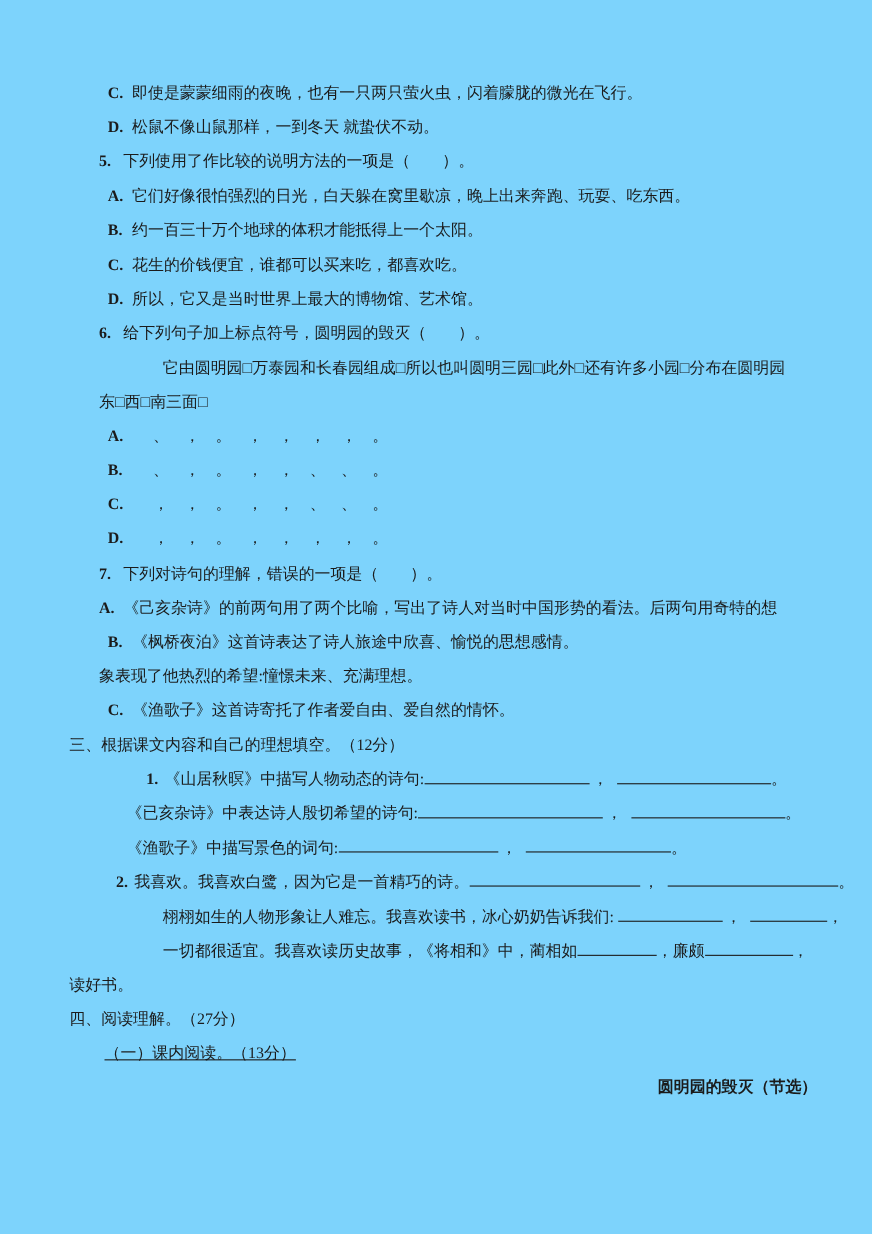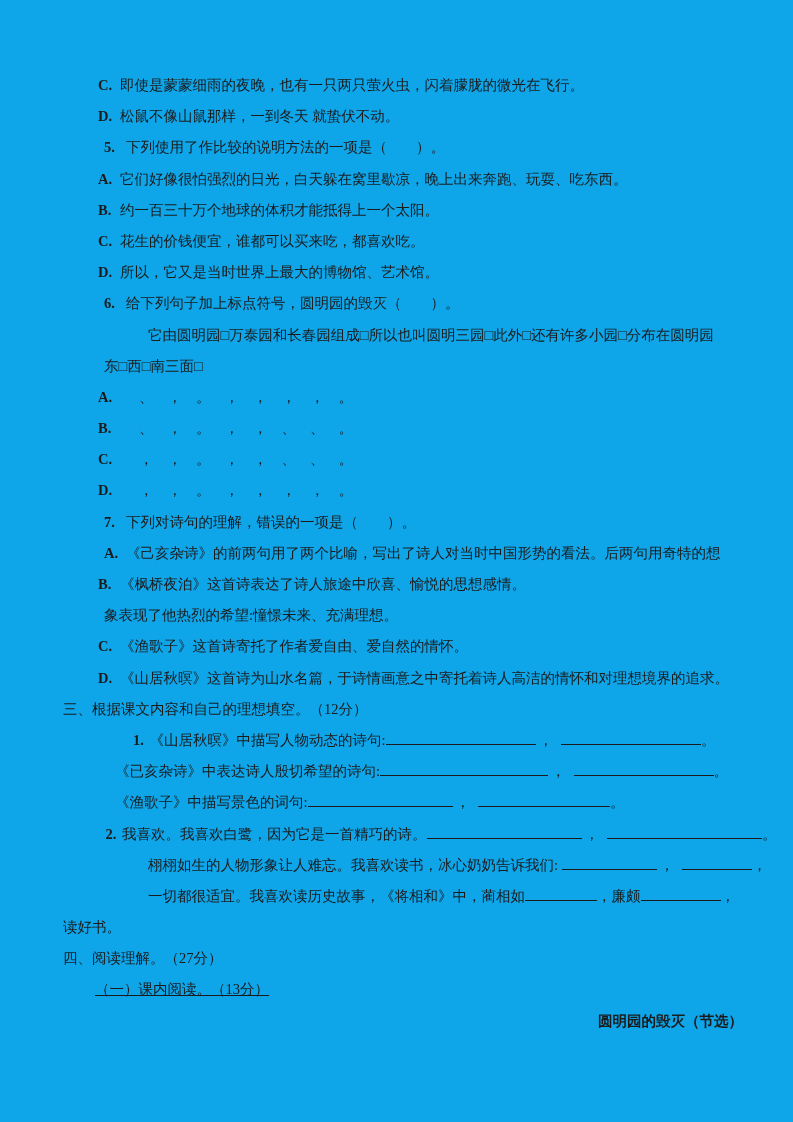--- a/index.html
+++ b/index.html
@@ -1,28 +1,28 @@
 <!DOCTYPE html>
 <html><head>
 <meta charset="utf-8">
 <style>
   html,body { margin:0; padding:0; background:#ffffff; }
   .page {
     position:relative;
     width:793px; height:1122px;
     box-sizing:border-box;
     padding:70px 50px 0 63px;
-    background:#0ea5e9;
+    background:#7dd3fc;
     color:#1b1b1b;
     font-family:"Liberation Serif","DejaVu Serif",serif;
     font-size:14.5px;
     overflow:hidden;
   }
   .ln { height:31.2px; line-height:31.2px; white-space:nowrap; }
-  .i-num  { margin-left:41px; }  
+  .i-num  { margin-left:27px; }  
   .i-opt  { margin-left:35px; }  
   .i-par  { margin-left:85px; }  
   .i-cont { margin-left:52px; }  
   .i-item { margin-left:37px;text-align:center; }  
   .i-sub  { margin-left:32px;text-decoration:underline; }  
   .lbl { display:inline-block; min-width:22px; font-weight:bold; }
   .marks { margin-left:12px; }
   .mark { display:inline-block; width:28.5px; text-align:center; }
   .blank { display:inline-block; border-bottom:1px solid #1b1b1b; height:13px; }
   .sep { padding:0 8px 0 3px; }
@@ -49,21 +49,20 @@
   <div class="ln i-opt"><span class="lbl">A.</span><span class="marks"><span class="mark">、</span><span class="mark">，</span><span class="mark">。</span><span class="mark">，</span><span class="mark">，</span><span class="mark">，</span><span class="mark">，</span><span class="mark">。</span></span></div>
   <div class="ln i-opt"><span class="lbl">B.</span><span class="marks"><span class="mark">、</span><span class="mark">，</span><span class="mark">。</span><span class="mark">，</span><span class="mark">，</span><span class="mark">、</span><span class="mark">、</span><span class="mark">。</span></span></div>
   <div class="ln i-opt"><span class="lbl">C.</span><span class="marks"><span class="mark">，</span><span class="mark">，</span><span class="mark">。</span><span class="mark">，</span><span class="mark">，</span><span class="mark">、</span><span class="mark">、</span><span class="mark">。</span></span></div>
   <div class="ln i-opt"><span class="lbl">D.</span><span class="marks"><span class="mark">，</span><span class="mark">，</span><span class="mark">。</span><span class="mark">，</span><span class="mark">，</span><span class="mark">，</span><span class="mark">，</span><span class="mark">。</span></span></div>
 
   <div class="ln i-num"><span class="lbl">7.</span><span>下列对诗句的理解，错误的一项是（　　）。</span></div>
   <div class="ln i-num"><span class="lbl">A.</span><span>《己亥杂诗》的前两句用了两个比喻，写出了诗人对当时中国形势的看法。后两句用奇特的想</span></div>
   <div class="ln i-opt"><span class="lbl">B.</span><span>《枫桥夜泊》这首诗表达了诗人旅途中欣喜、愉悦的思想感情。</span></div>
   <div class="ln i-num"><span>象表现了他热烈的希望:憧憬未来、充满理想。</span></div>
   <div class="ln i-opt"><span class="lbl">C.</span><span>《渔歌子》这首诗寄托了作者爱自由、爱自然的情怀。</span></div>
-  <div class="ln i-opt"><span class="lbl">D.</span><span>《山居秋暝》这首诗为山水名篇，于诗情画意之中寄托着诗人高洁的情怀和对理想境界的追求。</span></div>
 
   <div class="ln"><span>三、根据课文内容和自己的理想填空。（12分）</span></div>
 
   <div class="ln i-item"><span class="lbl">1.</span><span>《山居秋暝》中描写人物动态的诗句:</span><span class="blank" style="width:150px"></span><span class="sep">，</span><span class="blank" style="width:140px"></span><span>。</span></div>
   <div class="ln i-cont"><span>《已亥杂诗》中表达诗人殷切希望的诗句:</span><span class="blank" style="width:168px"></span><span class="sep">，</span><span class="blank" style="width:140px"></span><span>。</span></div>
   <div class="ln i-cont"><span>《渔歌子》中描写景色的词句:</span><span class="blank" style="width:145px"></span><span class="sep">，</span><span class="blank" style="width:132px"></span><span>。</span></div>
 
   <div class="ln i-item"><span class="lbl">2.</span><span>我喜欢。我喜欢白鹭，因为它是一首精巧的诗。</span><span class="blank" style="width:155px"></span><span class="sep">，</span><span class="blank" style="width:155px"></span><span>。</span></div>
   <div class="ln i-par"><span>栩栩如生的人物形象让人难忘。我喜欢读书，冰心奶奶告诉我们: </span><span class="blank" style="width:95px"></span><span class="sep">，</span><span class="blank" style="width:70px"></span><span>，</span></div>
   <div class="ln i-par"><span>一切都很适宜。我喜欢读历史故事，《将相和》中，蔺相如</span><span class="blank" style="width:72px"></span><span>，廉颇</span><span class="blank" style="width:80px"></span><span>，</span></div>

